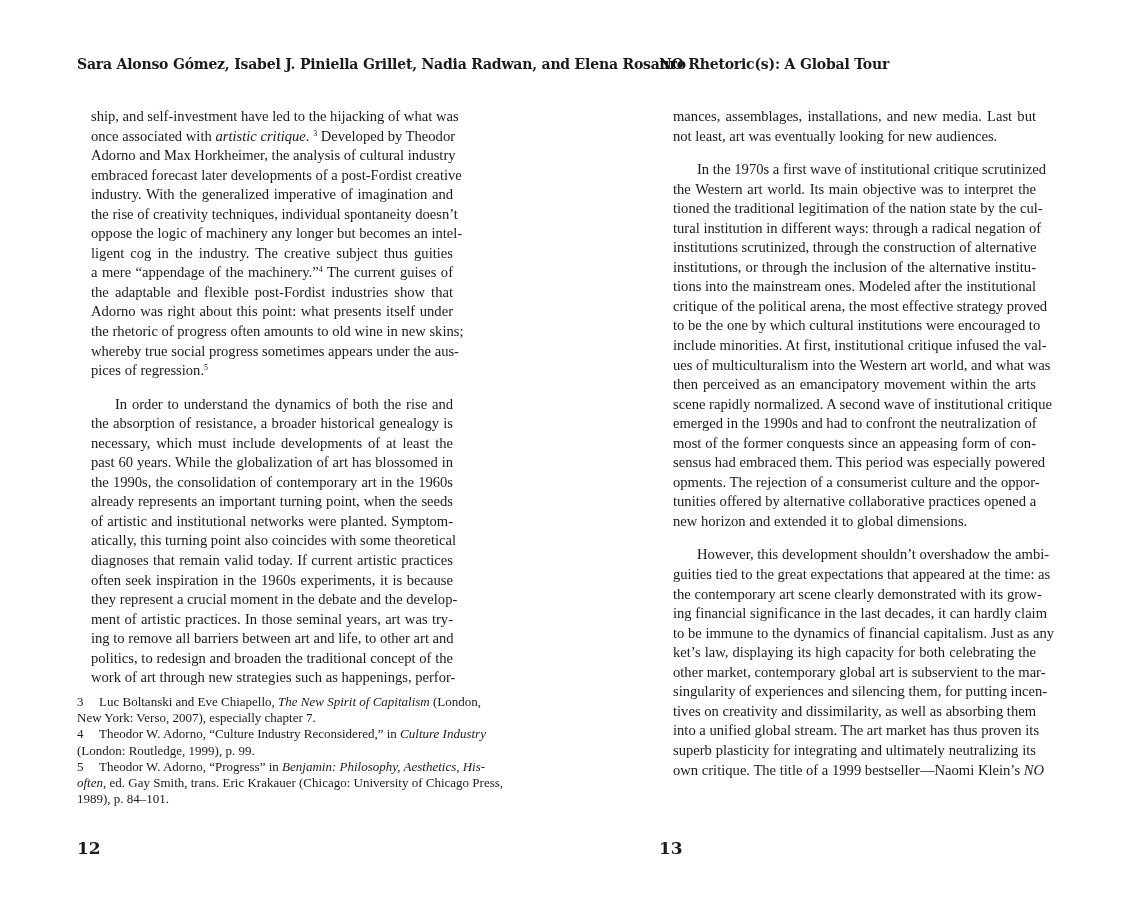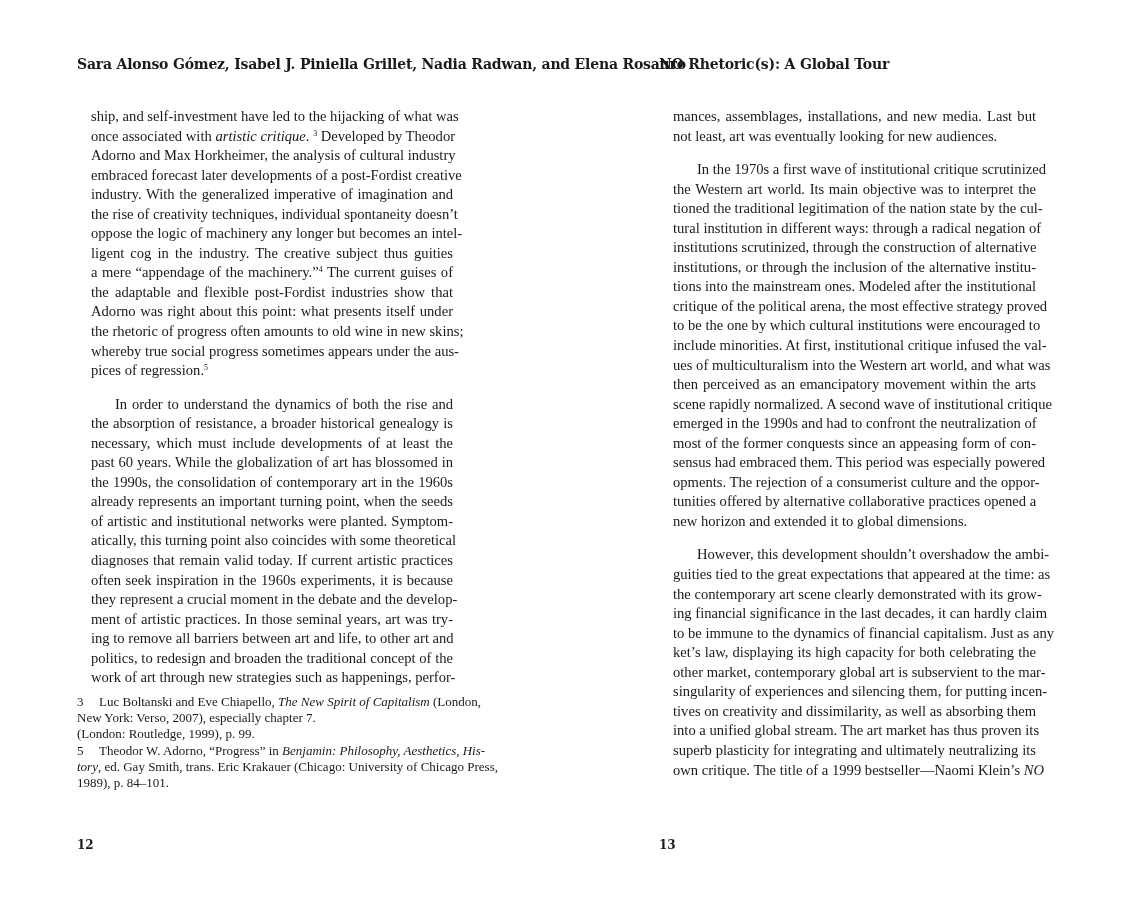--- a/index.html
+++ b/index.html
@@ -10,21 +10,21 @@
   .running-head { position: absolute; top: 56px; left: 0; font-family: "DejaVu Serif", serif; font-weight: bold; font-size: 14px; letter-spacing: -0.2px; white-space: nowrap; }
   .body-text { position: absolute; top: 93px; left: 0; width: 100%; font-family: "Liberation Serif", serif; font-size: 14.6px; line-height: 19.55px; text-align: justify; hyphens: manual; }
   .body-text p { margin: 14px; }
   .line { display: block; text-align: justify; text-align-last: justify; white-space: nowrap; height: 19.55px; }
   .line.last { text-align-last: left; }
   sup { font-size: 8px; line-height: 0; vertical-align: 5px; }
   .footnotes { position: absolute; top: 694px; left: 0; width: 100%; font-family: "Liberation Serif", serif; font-size: 13px; line-height: 16.2px; }
   .fn-line { display: block; white-space: nowrap; text-align: justify; text-align-last: justify; height: 16.2px; }
   .fn-line.last { text-align-last: left; }
   .fn-num { display: inline-block; width: 22px; }
-  .page-number { position: absolute; top: 838px; left: 0; font-family: "DejaVu Serif", serif; font-weight: bold; font-size: 12px; }
+  .page-number { position: absolute; top: 838px; left: 0; font-family: "DejaVu Serif", serif; font-weight: bold; font-size: 17px; }
   i { font-style: italic; }
 </style>
 </head>
 <body>
 
 <div class="page left">
   <div class="running-head">Sara Alonso Gómez, Isabel J. Piniella Grillet, Nadia Radwan, and Elena Rosauro</div>
 
   <div class="body-text">
     <p>
@@ -61,25 +61,26 @@
       <span class="line">work of art through new strategies such as happenings, perfor-</span>
     </p>
   </div>
 
   <div class="footnotes">
     <div>
       <span class="fn-line"><span class="fn-num">3</span><span>Luc Boltanski and Eve Chiapello, </span><i>The New Spirit of Capitalism</i><span> (London,</span></span>
       <span class="fn-line last">New York: Verso, 2007), especially chapter 7.</span>
     </div>
     <div>
+      <span class="fn-line"><span class="fn-num">4</span><span>Theodor W. Adorno, “Culture Industry Reconsidered,” in </span><i>Culture Industry</i></span>
       <span class="fn-line last">(London: Routledge, 1999), p. 99.</span>
     </div>
     <div>
       <span class="fn-line"><span class="fn-num">5</span><span>Theodor W. Adorno, “Progress” in </span><i>Benjamin: Philosophy, Aesthetics, His-</i></span>
-      <span class="fn-line"><i>tory</i><span>, ed. Gay Smith, trans. Eric Krakauer (Chicago: University of Chicago Press,</span></span>
+      <span class="fn-line"><i>often</i><span>, ed. Gay Smith, trans. Eric Krakauer (Chicago: University of Chicago Press,</span></span>
       <span class="fn-line last">1989), p. 84–101.</span>
     </div>
   </div>
 
   <div class="page-number">12</div>
 </div>
 
 <div class="page right">
   <div class="running-head">NO Rhetoric(s): A Global Tour</div>
 

